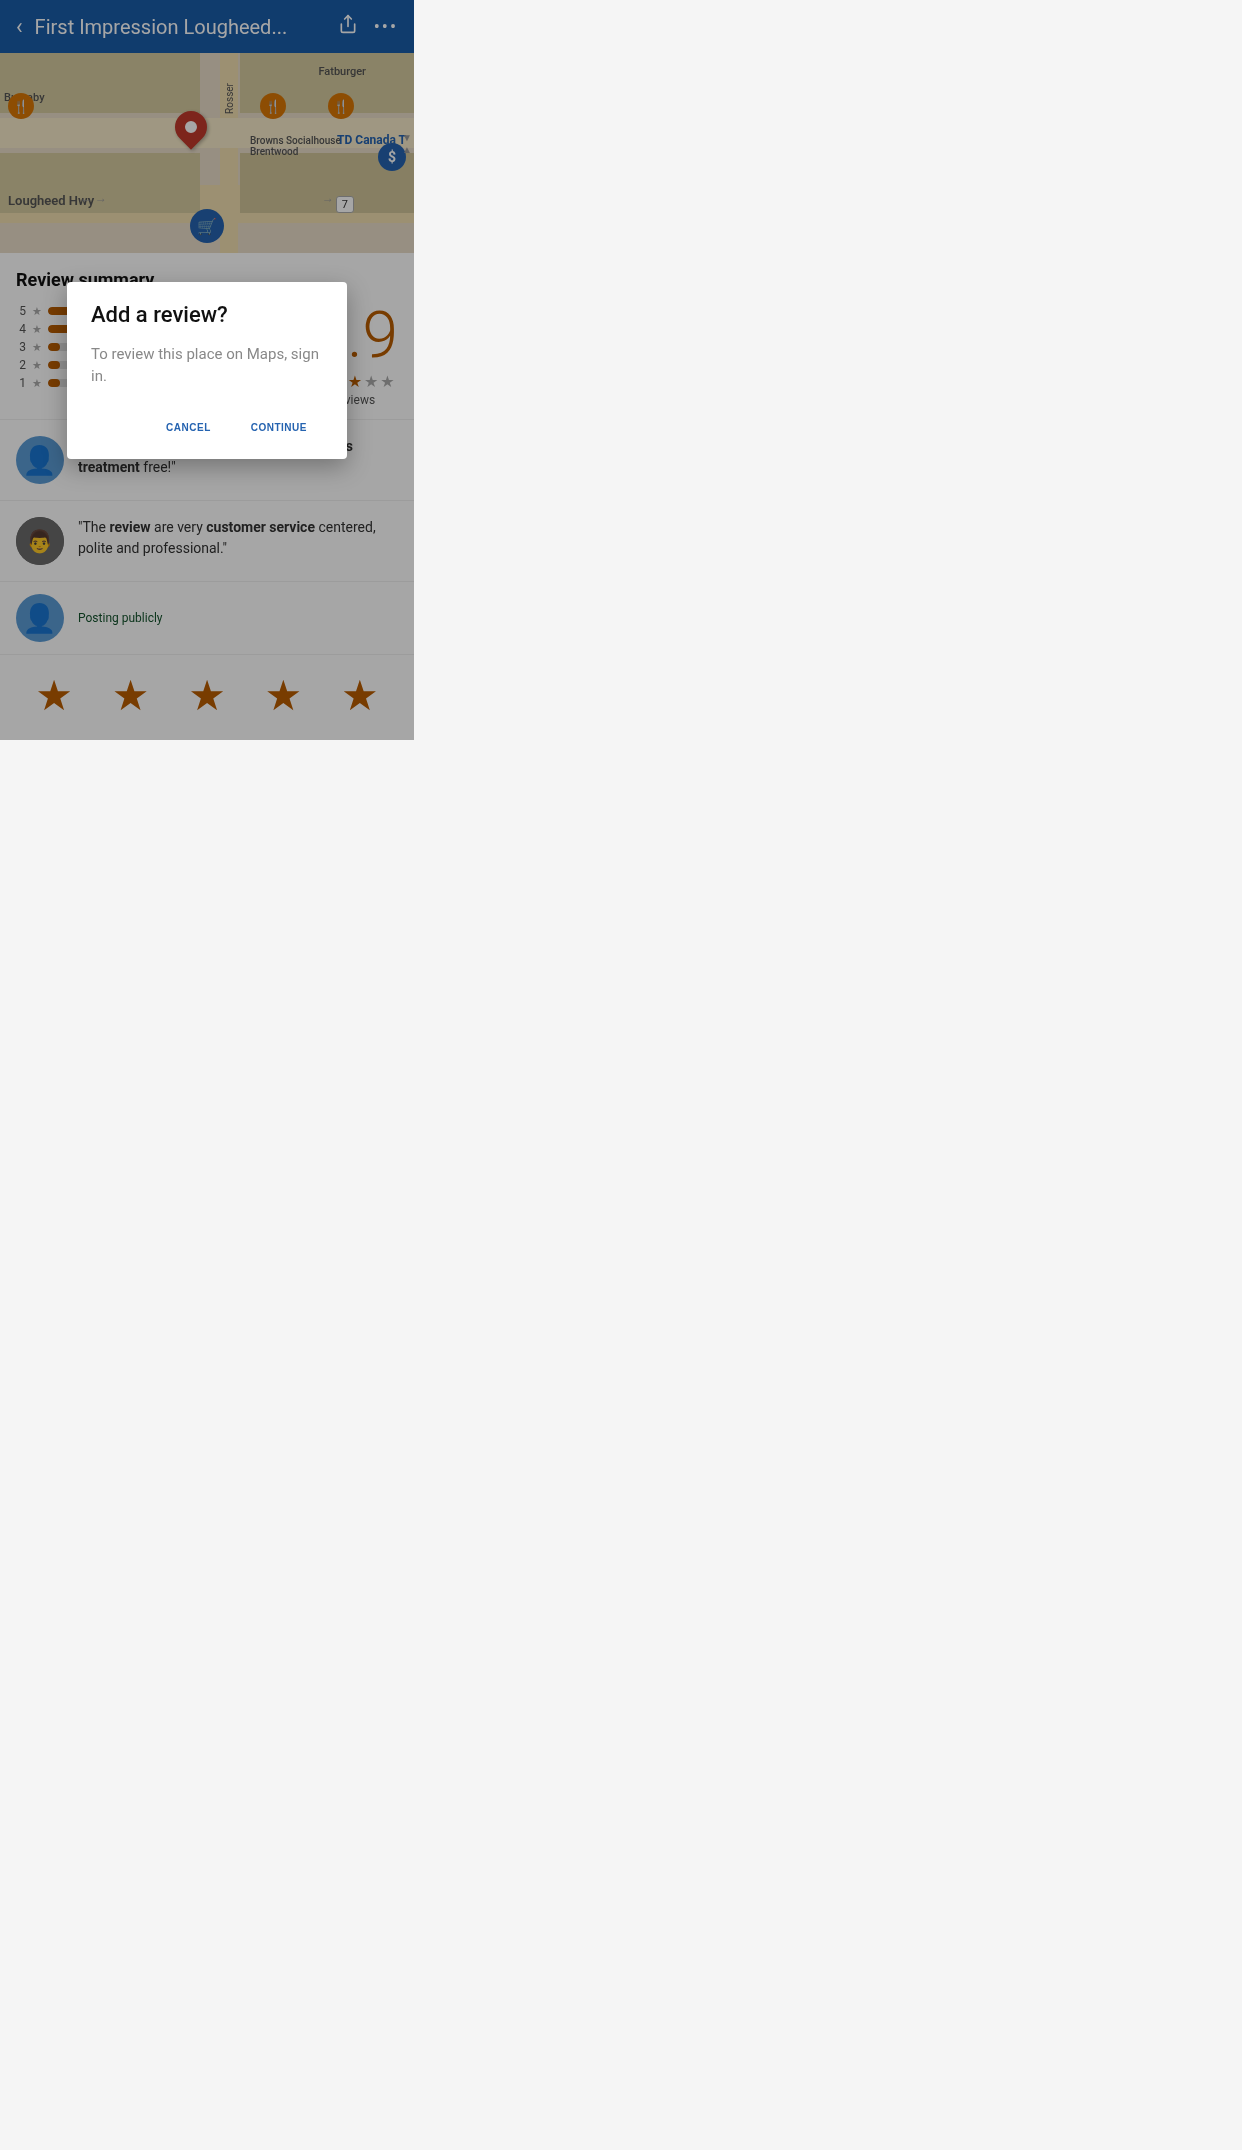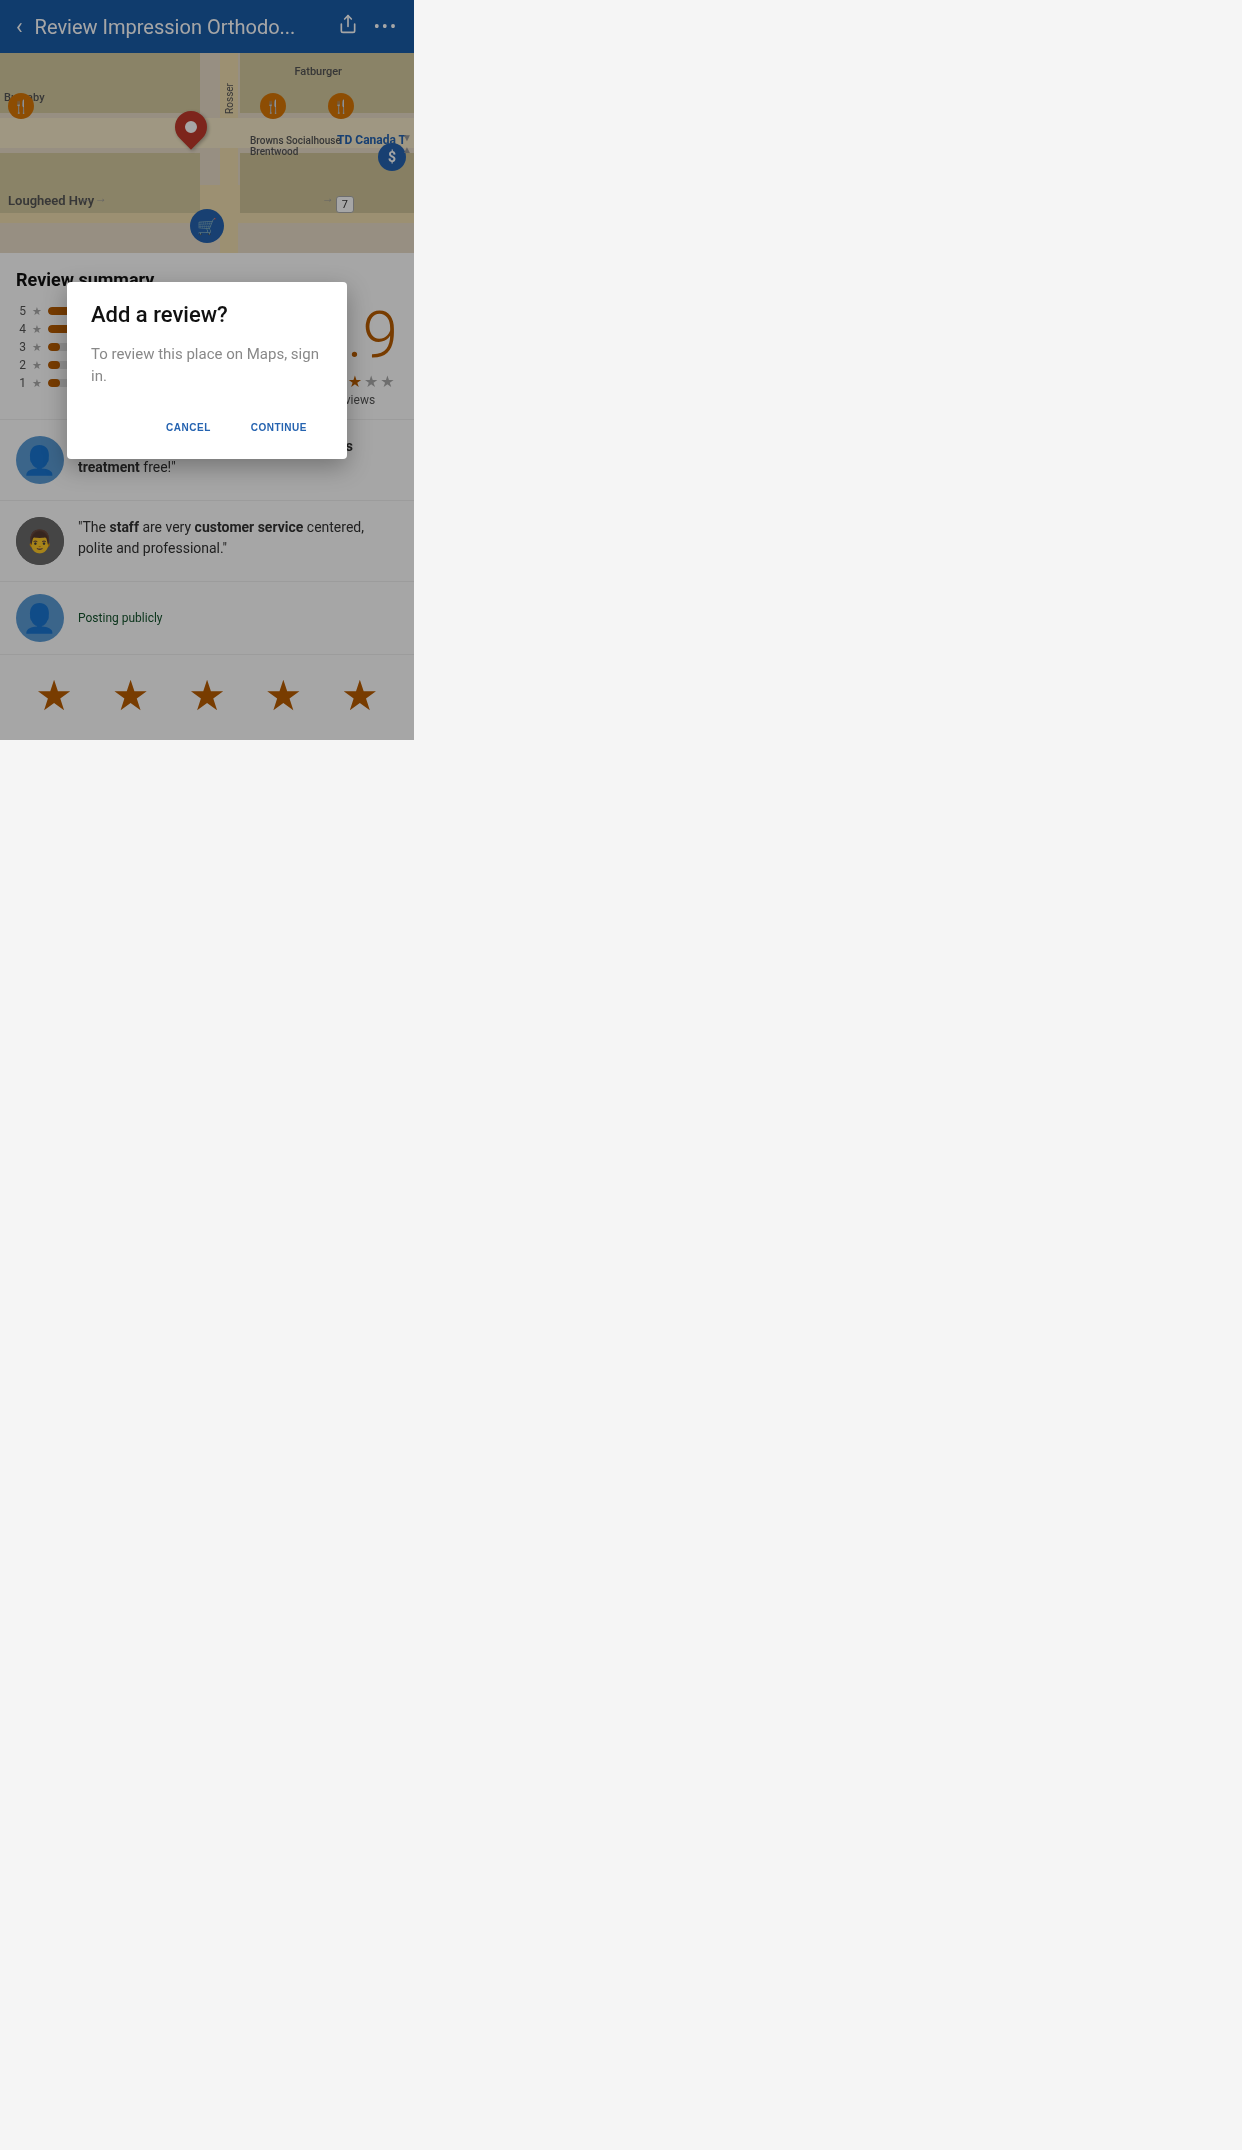--- a/index.html
+++ b/index.html
@@ -392,21 +392,21 @@
       letter-spacing: 0.5px;
       text-transform: uppercase;
       border-radius: 4px;
     }
   </style>
 </head>
 <body>
 
 <div class="header">
   <span class="header-back">‹</span>
-  <span class="header-title">Review Impression Orthodo...</span>
+  <span class="header-title">First Impression Lougheed...</span>
   <div class="header-icons">
     <span class="header-icon">
       
       <svg width="20" height="20" viewBox="0 0 24 24" fill="none" stroke="white" stroke-width="2" stroke-linecap="round" stroke-linejoin="round">
         <path d="M4 12v8a2 2 0 0 0 2 2h12a2 2 0 0 0 2-2v-8"></path>
         <polyline points="16 6 12 2 8 6"></polyline>
         <line x1="12" y1="2" x2="12" y2="15"></line>
       </svg>
     </span>
     <span class="header-icon" style="letter-spacing:2px; font-size:18px;">•••</span>
@@ -425,21 +425,21 @@
     <div class="road-lougheed"></div>
 
     <div style="position:absolute;top:0;left:0;width:200px;height:60px;background:#d4c99e;"></div>
     <div style="position:absolute;top:0;left:240px;right:0;height:60px;background:#d4c99e;"></div>
     <div style="position:absolute;top:100px;left:0;width:200px;height:60px;background:#d4c99e;"></div>
     <div style="position:absolute;top:100px;left:240px;right:0;height:60px;background:#cfc498;"></div>
 
     <div style="position:absolute;top:30px;left:224px;font-size:10px;color:#555;writing-mode:vertical-lr;transform:rotate(180deg);">Rosser</div>
 
     <div class="map-label" style="top:38px;left:4px;">Burnaby</div>
-    <div class="map-label" style="top:12px;right:72px;margin-left:20px;">Fatburger</div>
+    <div class="map-label" style="top:12px;right:48px;margin-left:20px;">Fatburger</div>
     <div class="map-label" style="top:82px;left:250px;font-size:10px;">Browns Socialhouse<br>Brentwood</div>
     <div class="map-label" style="bottom:45px;left:8px;font-size:13px;font-weight:600;text-align:right;">Lougheed Hwy</div>
     <div class="map-label map-label-blue" style="top:80px;right:8px;">TD Canada T</div>
 
     <div class="map-food-icon" style="top:40px;left:8px;">🍴</div>
     <div class="map-food-icon" style="top:40px;left:260px;">🍴</div>
     <div class="map-food-icon" style="top:40px;right:60px;">🍴</div>
 
     <div class="map-pin">
       <div class="map-pin-head" style="position:relative;">
@@ -526,21 +526,21 @@
     <div class="review-text">
       "First impressions gave me my entire <strong>braces treatment</strong> free!"
     </div>
   </div>
 
   <div class="review-item">
     <div class="reviewer-avatar photo">
       <div style="width:48px;height:48px;border-radius:50%;background:#6b6b6b;display:flex;align-items:center;justify-content:center;color:#ccc;font-size:22px;">👨</div>
     </div>
     <div class="review-text">
-      "The <strong>staff</strong> are very <strong>customer service</strong> centered, polite and professional."
+      "The <strong>review</strong> are very <strong>customer service</strong> centered, polite and professional."
     </div>
   </div>
 
   <div class="posting-row">
     <div class="reviewer-avatar blue-bg">
       <span class="avatar-person-icon">👤</span>
     </div>
     <span class="posting-label">Posting publicly</span>
   </div>
 

